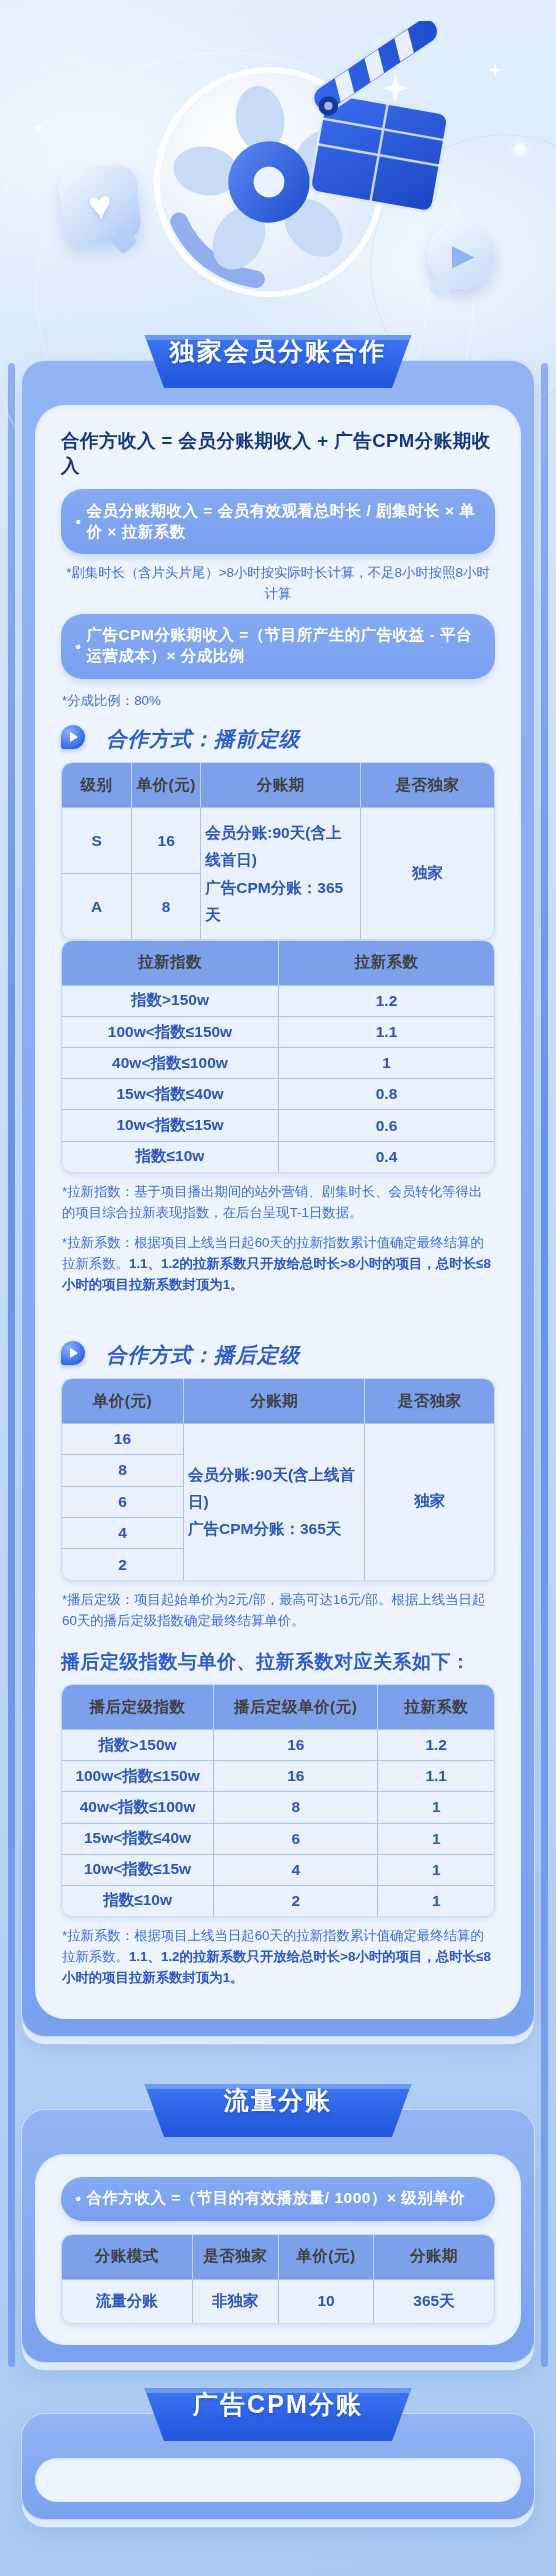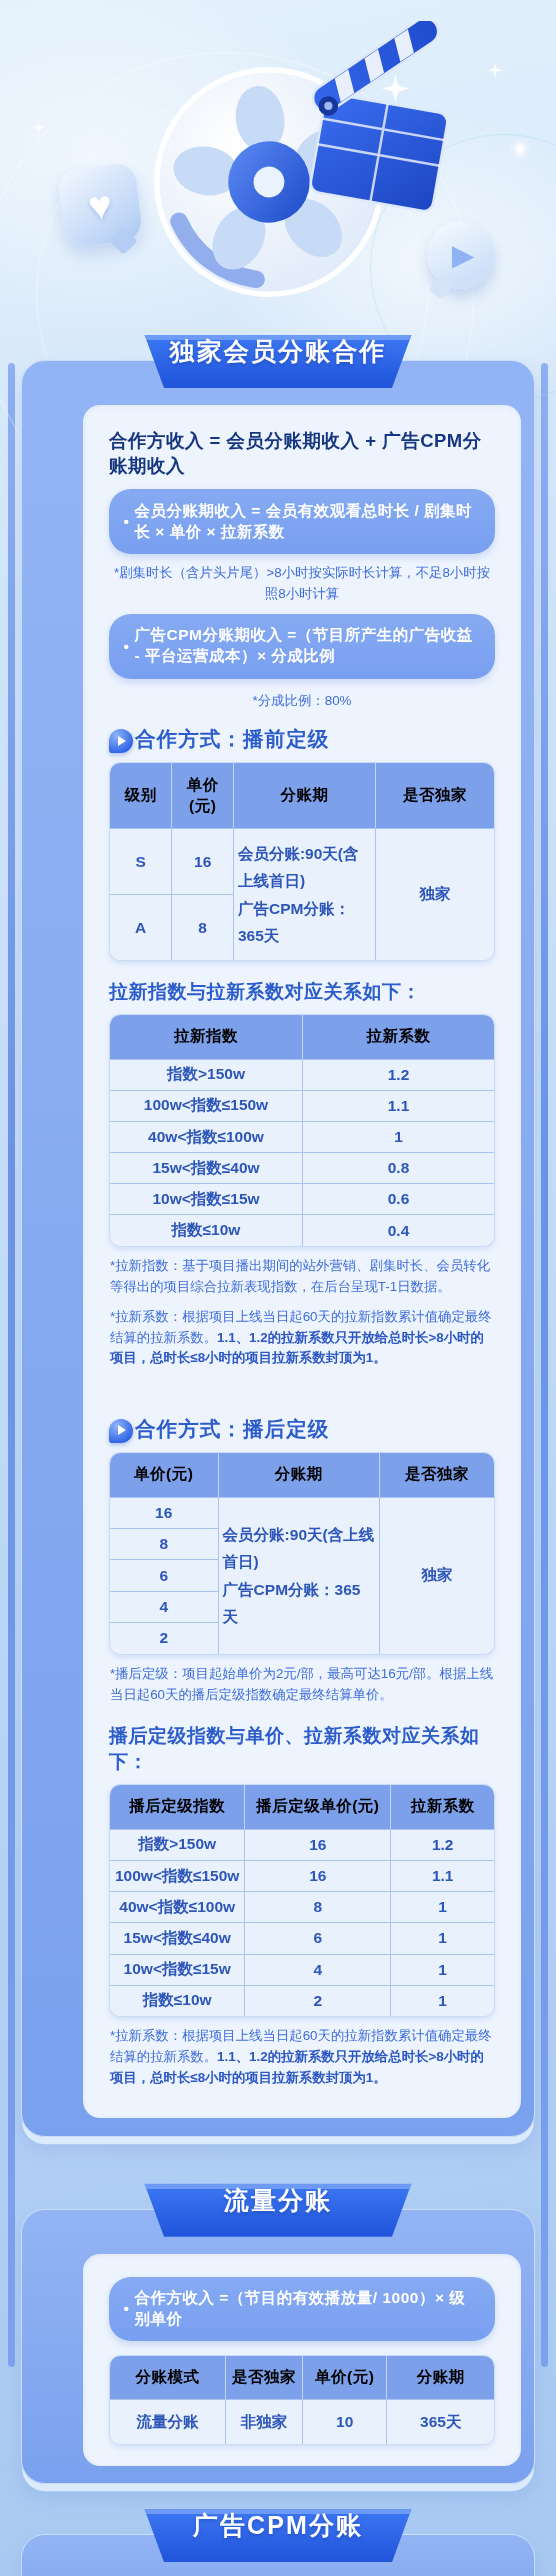--- a/index.html
+++ b/index.html
@@ -69,49 +69,49 @@
     display:flex;align-items:flex-start;justify-content:center;}
   .badge::before{content:"";position:absolute;left:-8.2px;right:-8.2px;top:-5.2px;height:10.3px;
     background:#6d9af5;clip-path:polygon(0 0,100% 0,96% 100%,4% 100%);}
   .badge .badge-label{position:relative;color:#ffffff;font-size:25px;font-weight:800;letter-spacing:2.1px;
     text-shadow:0 1.5px 3.1px rgba(20,50,140,.35);}
 
   .card-outer{position:relative;margin:-28px 20.6px 0 20.6px;z-index:1;
     background:linear-gradient(180deg,#93b4f4 0%,#7aa1ee 100%);
     border:1px solid #caddf9;border-radius:24px;padding:44px 13.4px 17.5px 13.4px;
     box-shadow:0 8.2px 0 -1px #dcebfb,0 12.4px 20.6px rgba(110,145,220,.25);}
-  .card-inner{background:#edf4fe;border-radius:17px;padding:23px 26px 20.6px 26px;
-    box-shadow:inset 0 1px 5.2px rgba(120,150,220,.15);margin-left:48px;}
+  .card-inner{background:#edf4fe;border-radius:30px;padding:23px 26px 20.6px 26px;
+    box-shadow:inset 0 1px 5.2px rgba(120,150,220,.15);}
 
   
   .formula-main{margin:0 0 11.3px 0;color:#16377f;font-size:18.5px;font-weight:800;letter-spacing:0.5px;}
   .pill{background:linear-gradient(180deg,#86aaf2 0%,#789ff0 100%);border-radius:21.6px;
     padding:11.3px 14.4px;color:#ffffff;font-size:15.5px;font-weight:700;letter-spacing:0.5px;
     display:flex;align-items:center;gap:5.2px;box-shadow:0 3.1px 6.2px rgba(110,145,220,.25);}
   .pill .bullet{font-size:15.5px;line-height:1;}
   .note{color:#3e6cd9;font-size:13.4px;line-height:1.55;font-weight:500;margin:9.3px 1px;}
   .note.center{text-align:center;}
-  .note.right{text-align:center;margin-top:12.4px;}
+  .note.right{text-align:left;margin-top:12.4px;}
   .note b{color:#2c57c4;font-weight:800;}
 
-  .h-row{display:flex;align-items:flex-end;gap:2px;margin:13.4px 0 9.3px 0;}
+  .h-row{display:flex;align-items:flex-start;gap:21px;margin:13.4px 0 9.3px 0;font-style:italic;}
   .h-row .h-text{color:#2c5dcb;font-size:20.6px;font-weight:800;letter-spacing:1px;}
   .sub-heading{color:#2c5dcb;font-size:19px;font-weight:800;letter-spacing:0.5px;margin:17.5px 0 9.3px 0;}
 
   .play-bubble-icon{position:relative;width:24px;height:24px;flex:0 0 24px;
     background:radial-gradient(circle at 32% 28%,#8fb4f8,#2e63e6 75%);border-radius:50% 50% 50% 14%;
     box-shadow:0 2.1px 4.1px rgba(60,100,200,.35);}
   .play-bubble-icon::after{content:"";position:absolute;left:9.3px;top:6.7px;width:0;height:0;
     border-left:8.2px solid #ffffff;border-top:5.2px solid transparent;border-bottom:5.2px solid transparent;}
 
   
   .tbl-wrap{border-radius:11.3px;overflow:hidden;border:1px solid #c9dbf6;background:#e9f1fd;
     box-shadow:0 2.1px 5.2px rgba(110,145,220,.18);}
   table{width:100%;border-collapse:separate;border-spacing:0;}
-  th{background:#7da0ea;color:#000000;font-size:15.5px;font-weight:700;padding:11.3px 4.1px;letter-spacing:0.5px;}
+  th{background:#7da0ea;color:#404040;font-size:15.5px;font-weight:700;padding:11.3px 4.1px;letter-spacing:0.5px;}
   th + th{border-left:1px solid rgba(255,255,255,.55);}
   td{background:#e9f1fd;color:#2d56b8;font-size:15.5px;font-weight:700;text-align:center;
     padding:8.2px 4.1px;border-top:1px solid #aac3ef;}
   td + td{border-left:1px solid #aac3ef;}
   td.cell-period{text-align:left;padding-left:28px;line-height:1.75;}
   td.cell-period span{display:block;}
   .t-compact td{padding:4.6px 4.1px;}
   .t-mid td{padding:6.2px 4.1px;}
   .t-roomy td{padding:11.3px 4.1px;}
   col.w16{width:16%;} col.w37{width:37%;} col.w31{width:31%;}
@@ -259,21 +259,20 @@
                 <td rowspan="2">独家</td>
               </tr>
               <tr>
                 <td>A</td>
                 <td>8</td>
               </tr>
             </tbody>
           </table>
         </div>
 
-        <h3 class="sub-heading">拉新指数与拉新系数对应关系如下：</h3>
 
         <div class="tbl-wrap">
           <table class="t-compact">
             <colgroup>
                 <col class="w50">
                 <col class="w50">
               </colgroup>
             <thead>
                 <tr>
                   <th>拉新指数</th>

